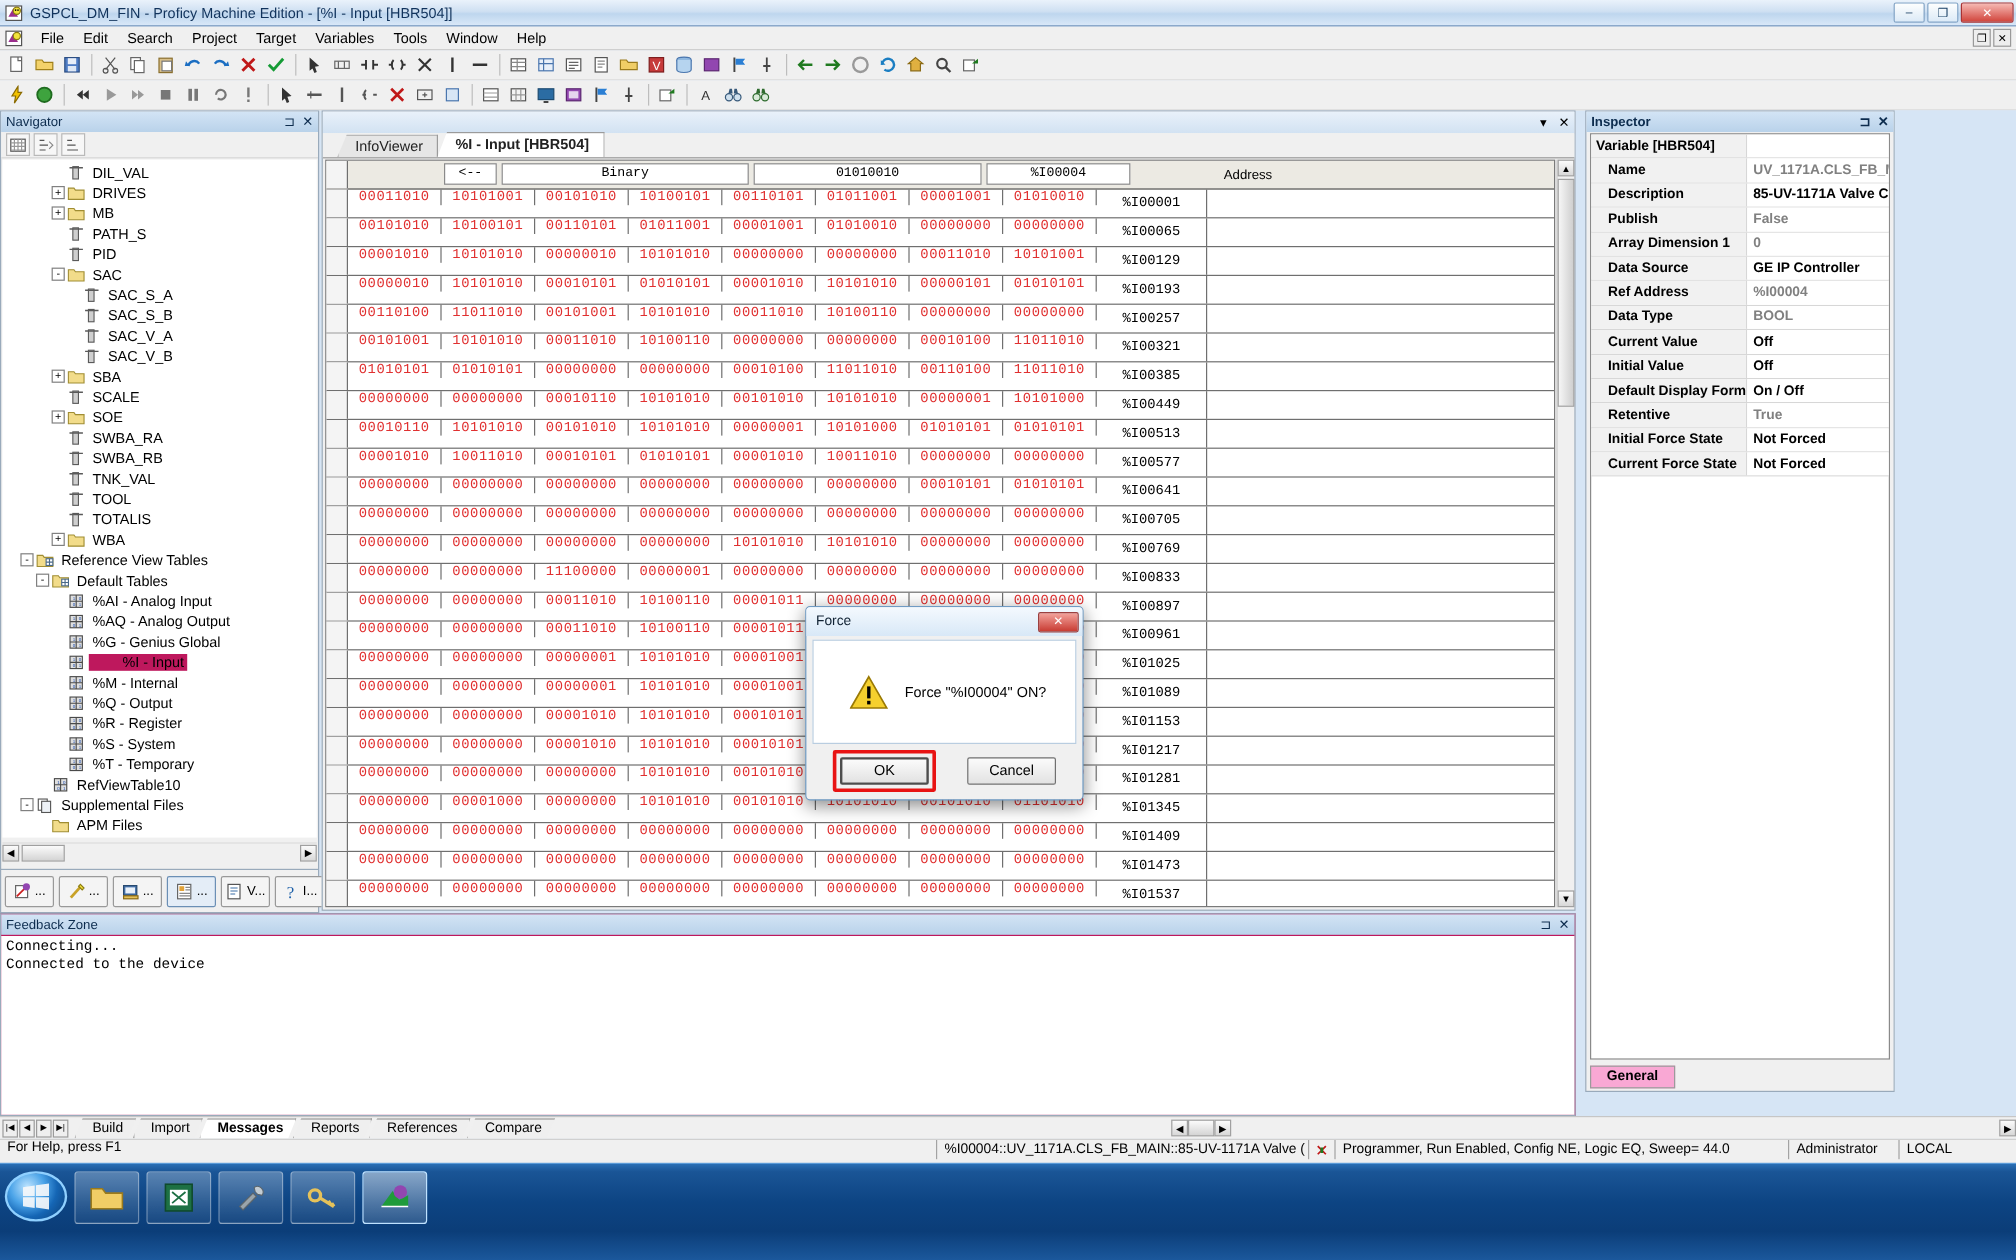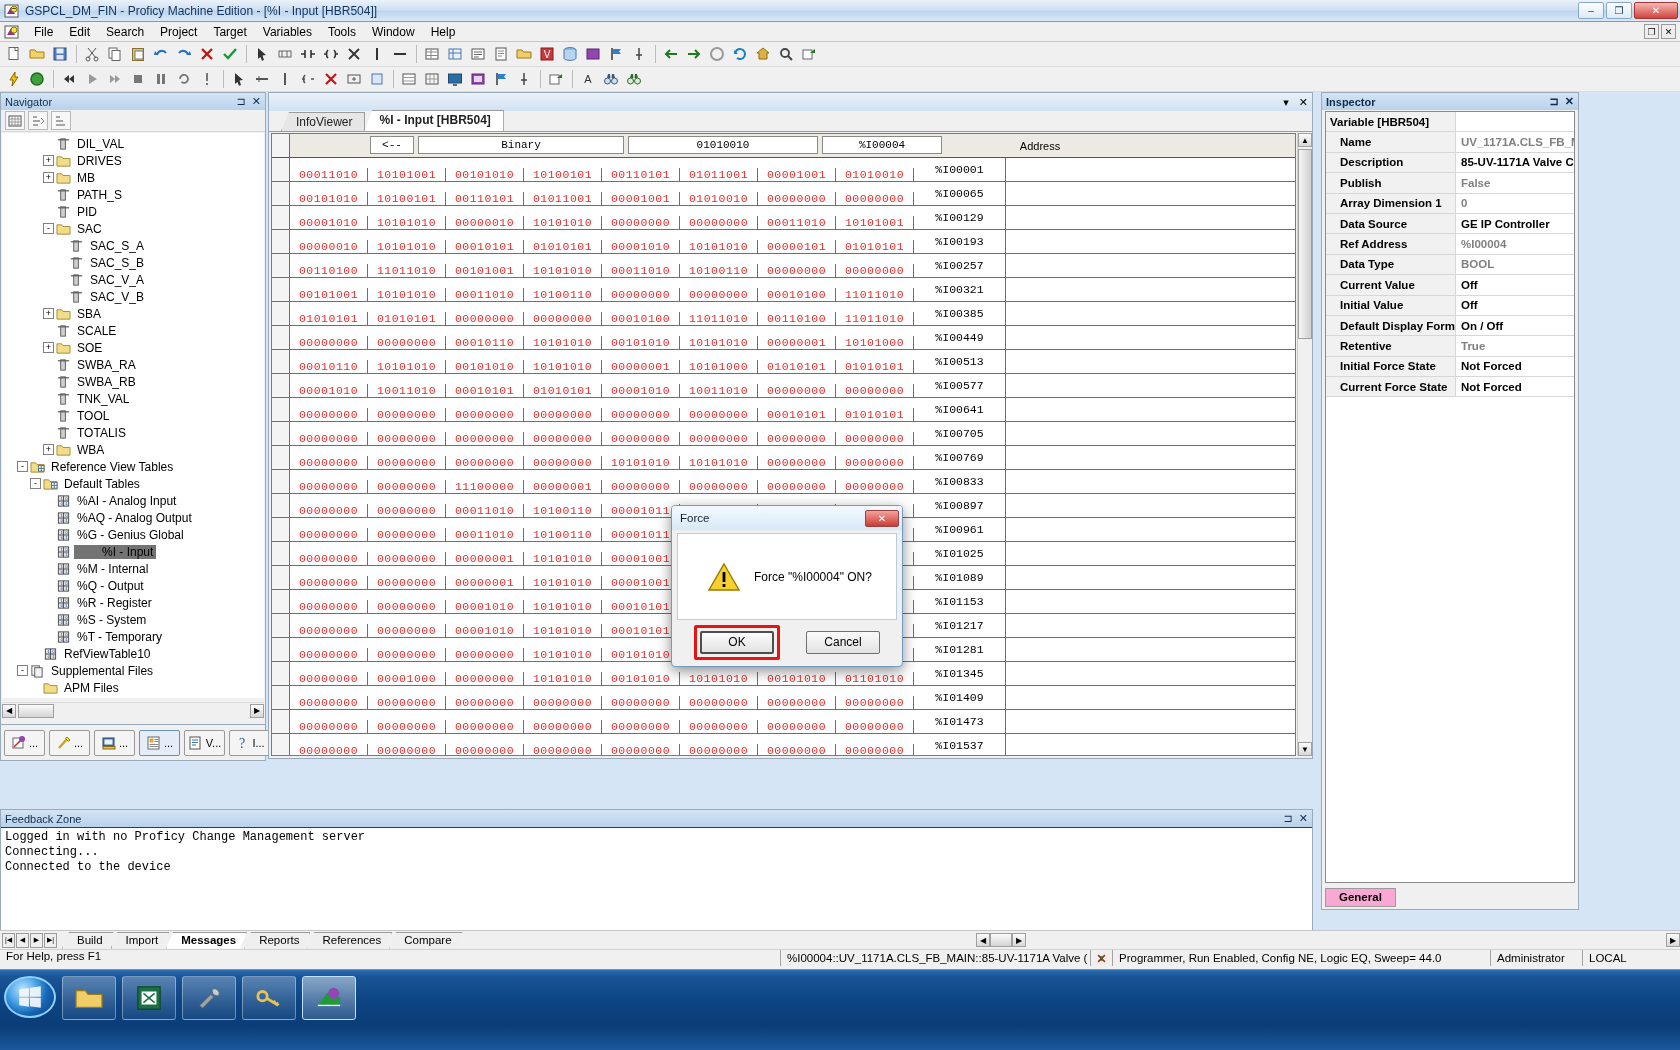--- a/index.html
+++ b/index.html
@@ -47,57 +47,57 @@
     display:flex;align-items:center; padding:0 4px; font-size:11px; color:#0d2c4e;}
   .panelhdr .sp{ margin-left:auto; display:flex; gap:6px; font-size:11px;}
   .navtoolbar{ height:22px; background:#f0f0f0; display:flex; align-items:center; padding-left:4px;
     border-bottom:1px solid #d8d8d8;}
   .navtb{ width:20px;height:19px;margin-right:3px;border:1px solid #b9b9b9;background:#f7f7f7;
      display:flex;align-items:center;justify-content:center;}
   #navtree{ position:absolute; top:40px; left:1px; right:1px; bottom:26px; background:#fff;
     overflow:hidden; font-size:12px; padding-top:2px;}
   .trow{ height:17px; display:flex; align-items:center; white-space:nowrap; padding-left:2px;}
   .trow .lbl{ padding:0 3px; }
-  .trow .lbl.sel{ background:#737373;padding-left:28px; }
+  .trow .lbl.sel{ background:#be185d;padding-left:28px; }
   .exp{ width:11px;height:11px;border:1px solid #808080;background:#fff;
     font-size:9px;line-height:9px;text-align:center;color:#000;margin-right:2px; flex:0 0 auto;}
   .dots{ width:13px; flex:0 0 auto; }
   .ico{ width:15px;height:14px; margin-right:3px; flex:0 0 auto;}
   .navhscroll{ position:absolute; left:1px; right:1px; bottom:6px; height:16px; background:#f0f0f0;
      border-top:1px solid #ddd; display:flex; align-items:center;}
   
   #navbtns{ position:absolute; left:0; top:633px; width:266px; height:36px;
     background:#f0f0f0; border:1px solid #9ab; border-top:none; display:flex; align-items:center; padding:4px 3px;}
   .nbtn{ height:26px; min-width:41px; border:1px solid #999; background:#f4f4f4; border-radius:2px;
     display:flex;align-items:center;justify-content:center; margin-right:4px; font-size:11px; gap:2px;}
   .nbtn.active{ background:#e4edf7; border-color:#6b8fb5;}
   
   #fb{ position:absolute; left:0; top:669px; width:1313px; height:169px;
-    background:#4c1d95; border:1px solid #9ab;margin-top:48px;}
+    background:#be185d; border:1px solid #9ab;}
   #fbbody{ position:absolute; top:18px; left:0; right:0; bottom:0; background:#fff;
     font-family:"Liberation Mono", monospace; font-size:12px; padding:2px 4px; line-height:15px; color:#000;}
   
   #editor{ position:absolute; left:268px; top:0; width:1045px; height:667px;
     background:#f0f0f0; border:1px solid #9ab;}
   .edhdr{ height:18px; background:linear-gradient(180deg,#e9f1fa,#d2e2f2);
     display:flex;align-items:center;padding:0 4px;}
   #tabs{ height:21px; display:flex; align-items:flex-end; padding-left:12px;
      border-bottom:1px solid #9b9b9b; background:#f0f0f0;}
   .tab{ height:19px; padding:2px 12px 0 14px; font-size:12px; border:1px solid #9b9b9b;
      border-bottom:none; background:#e6e6e6; margin-right:-1px;
      clip-path: polygon(8px 0,100% 0,100% 100%,0 100%); color:#222;}
   .tab.active{ background:#fff; font-weight:bold; height:21px; }
   
   #reftbl{ position:absolute; top:40px; left:2px; right:16px; bottom:2px; background:#fff;
      border:1px solid #7a7a7a; overflow:hidden;}
   .rt-head{ display:flex; height:24px; background:#eceae3; border-bottom:1px solid #555;}
   .rt-head .rh{ display:flex; align-items:center; justify-content:center; font-size:11px;}
   .rt-box{ border:1px solid #8a8a8a; background:#fff; height:18px; margin:2px 2px;
      display:flex;align-items:center;justify-content:center; font-family:"Liberation Mono",monospace; font-size:11px;}
-  .rt-row{ display:flex; height:24px; border-bottom:1px solid #6f6f6f; align-items:flex-end;}
+  .rt-row{ display:flex; height:24px; border-bottom:1px solid #6f6f6f; align-items:flex-start;}
   .rt-gut{ width:18px; height:100%; border-right:1px solid #6f6f6f; background:#f4f4f4; flex:0 0 auto;}
   .rt-cells{ display:flex; flex:0 0 auto; }
   .bgrp{ width:78px; text-align:center; font-family:"Liberation Mono",monospace;
      font-size:11.5px; color:#e03030; letter-spacing:0.5px; border-right:1px solid #6f6f6f; height:100%;
      display:flex;align-items:center;justify-content:center;}
   .addr{ width:92px; text-align:center; font-family:"Liberation Mono",monospace; font-size:11.5px;
      border-right:1px solid #6f6f6f; height:100%; display:flex;align-items:center;justify-content:center;}
   .rt-rest{ flex:1 1 auto; height:100%;}
   
   .vscroll{ position:absolute; right:1px; top:40px; bottom:2px; width:14px; background:#f0f0f0;
@@ -1453,21 +1453,20 @@
 
   <div id="fb">
     <div class="panelhdr">
       <span>Feedback Zone</span>
       <span class="sp">
         <span>⊐</span>
         <span>✕</span>
       </span>
     </div>
     <div id="fbbody">
-      <div>Logged in with no Proficy Change Management server</div>
       <div>Connecting...</div>
       <div>Connected to the device</div>
     </div>
 
   </div>
 
   <div id="insp">
     <div class="panelhdr">
       <span>Inspector</span>
       <span class="sp">

